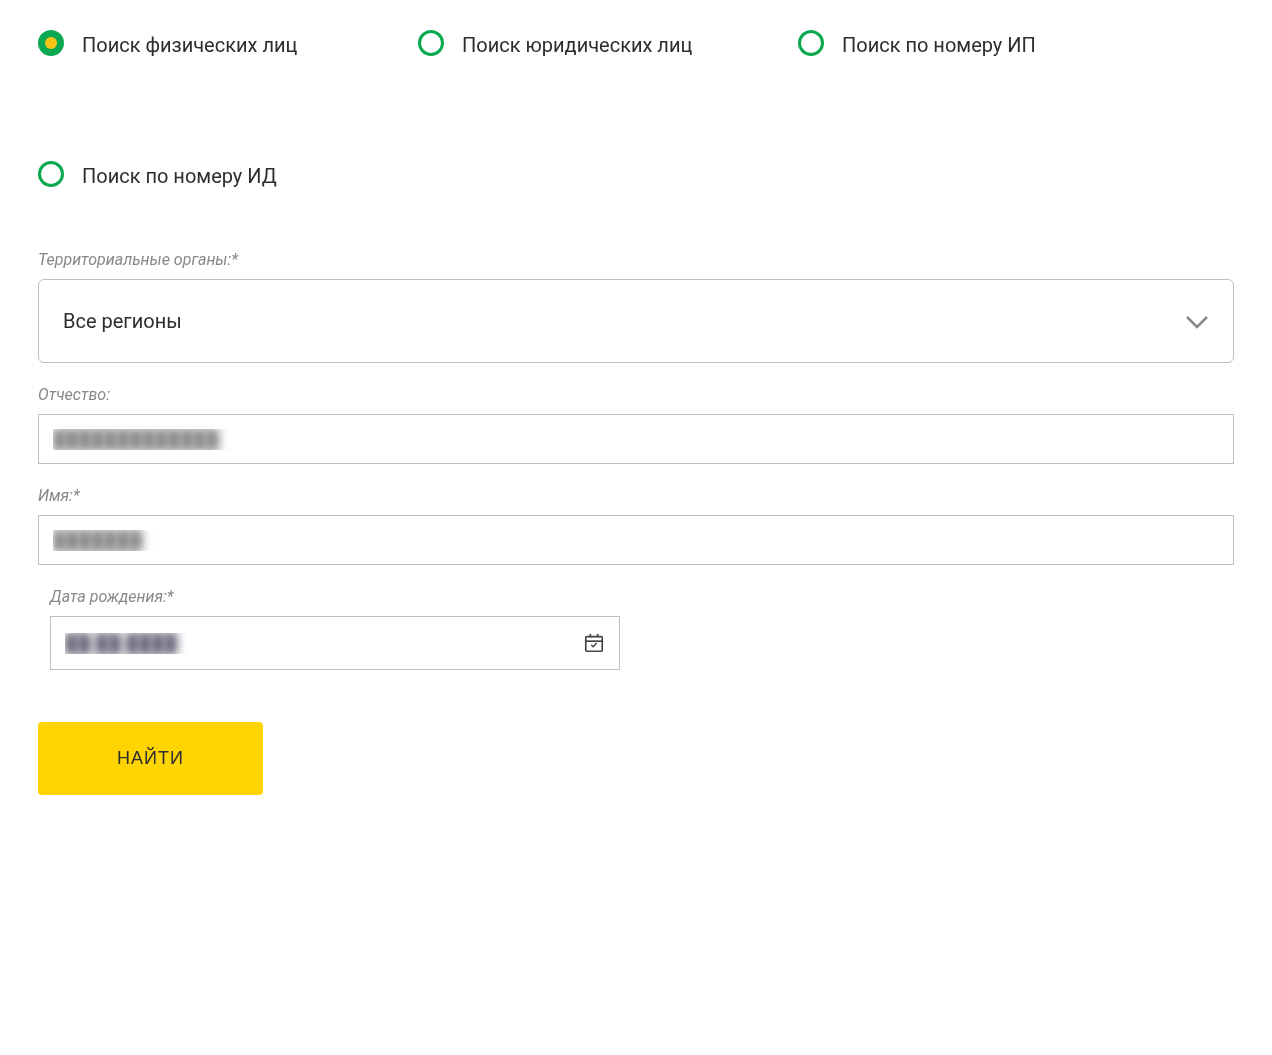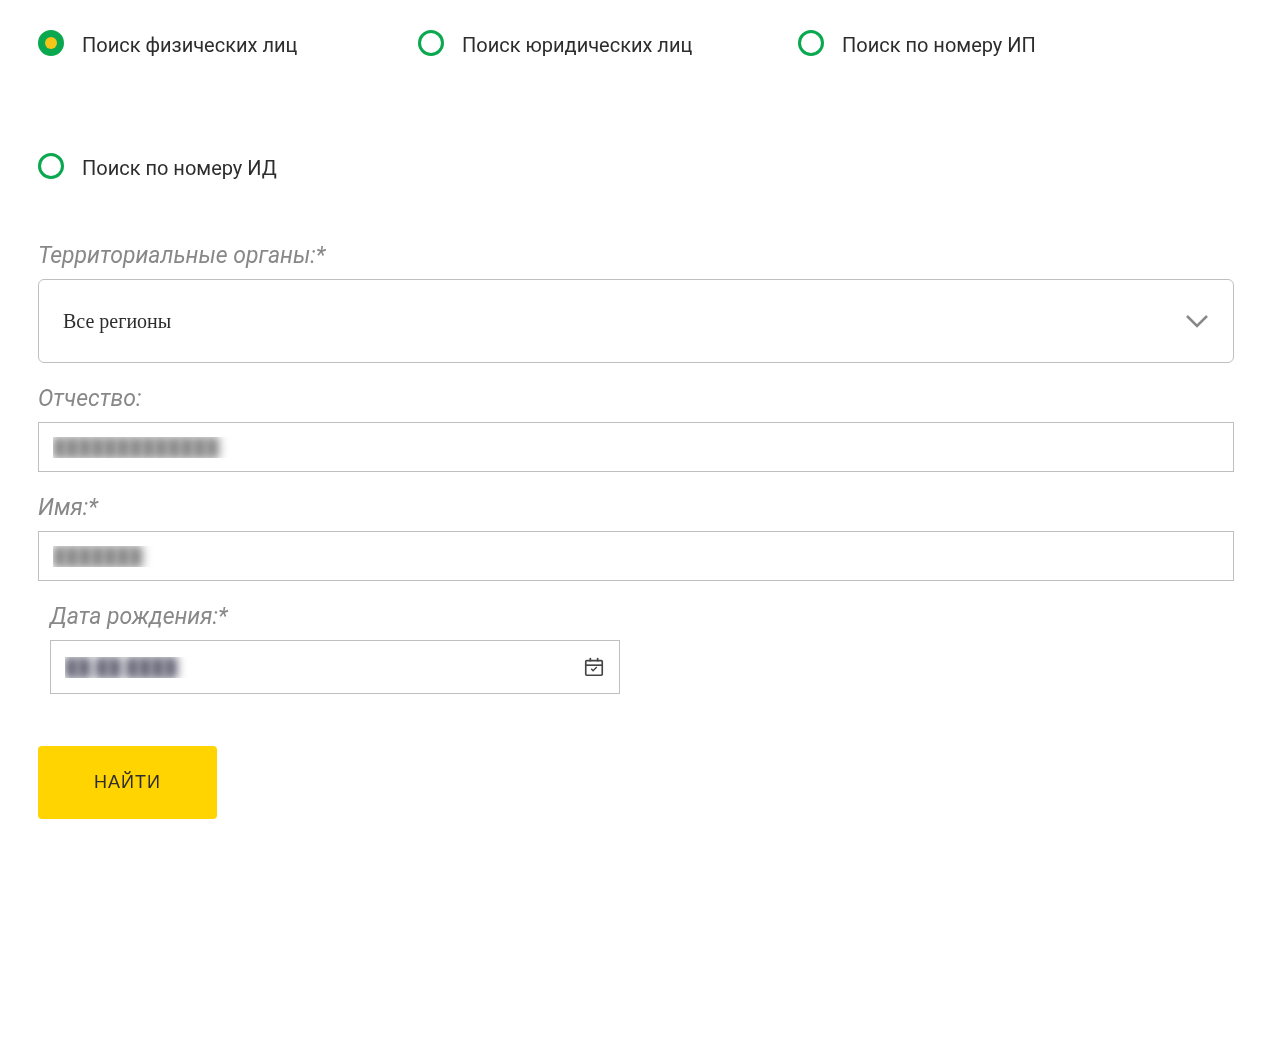--- a/index.html
+++ b/index.html
@@ -10,21 +10,21 @@
     body {
       font-family: -apple-system, BlinkMacSystemFont, "Segoe UI", Roboto, Arial, sans-serif;
       background: #ffffff;
       padding: 30px 38px;
       color: #2d2d2d;
       width: 1272px;
     }
     .radio-grid {
       display: flex;
       flex-wrap: wrap;
-      gap: 4px;
+      gap: 12px;
       margin-bottom: 60px;
     }
     .radio-row {
       display: flex;
       width: 100%;
       margin-bottom: 90px;
     }
     .radio-row:last-child {
       margin-bottom: 0;
       flex-direction: column;
@@ -70,35 +70,34 @@
     }
     .form-section {
       margin-top: 30px;
     }
     .form-group {
       margin-bottom: 22px;
     }
     .form-label {
       font-style: italic;
       color: #888888;
-      font-size: 23px;
+      font-size: 16px;
       margin-bottom: 10px;
       display: block;
     }
     .select-wrapper {
       position: relative;
       border: 1px solid #bfbfbf;
       border-radius: 6px;
       background: #ffffff;
       height: 84px;
       display: flex;
       align-items: center;
       padding: 0 24px;
       cursor: pointer;
-      font-family: Liberation Serif, serif;
     }
     .select-value {
       font-size: 20px;
       color: #2d2d2d;
     }
     .chevron-down {
       position: absolute;
       right: 24px;
       top: 50%;
       transform: translateY(-50%);
@@ -158,21 +157,21 @@
       cursor: pointer;
     }
     .calendar-icon svg {
       width: 100%;
       height: 100%;
     }
     .submit-button {
       margin-top: 30px;
       background: #ffd400;
       border: none;
-      padding: 26px 56px;
+      padding: 26px 79px;
       font-size: 18px;
       font-weight: 500;
       letter-spacing: 1px;
       cursor: pointer;
       border-radius: 4px;
       color: #2d2d2d;
     }
   </style>
 </head>
 <body>

